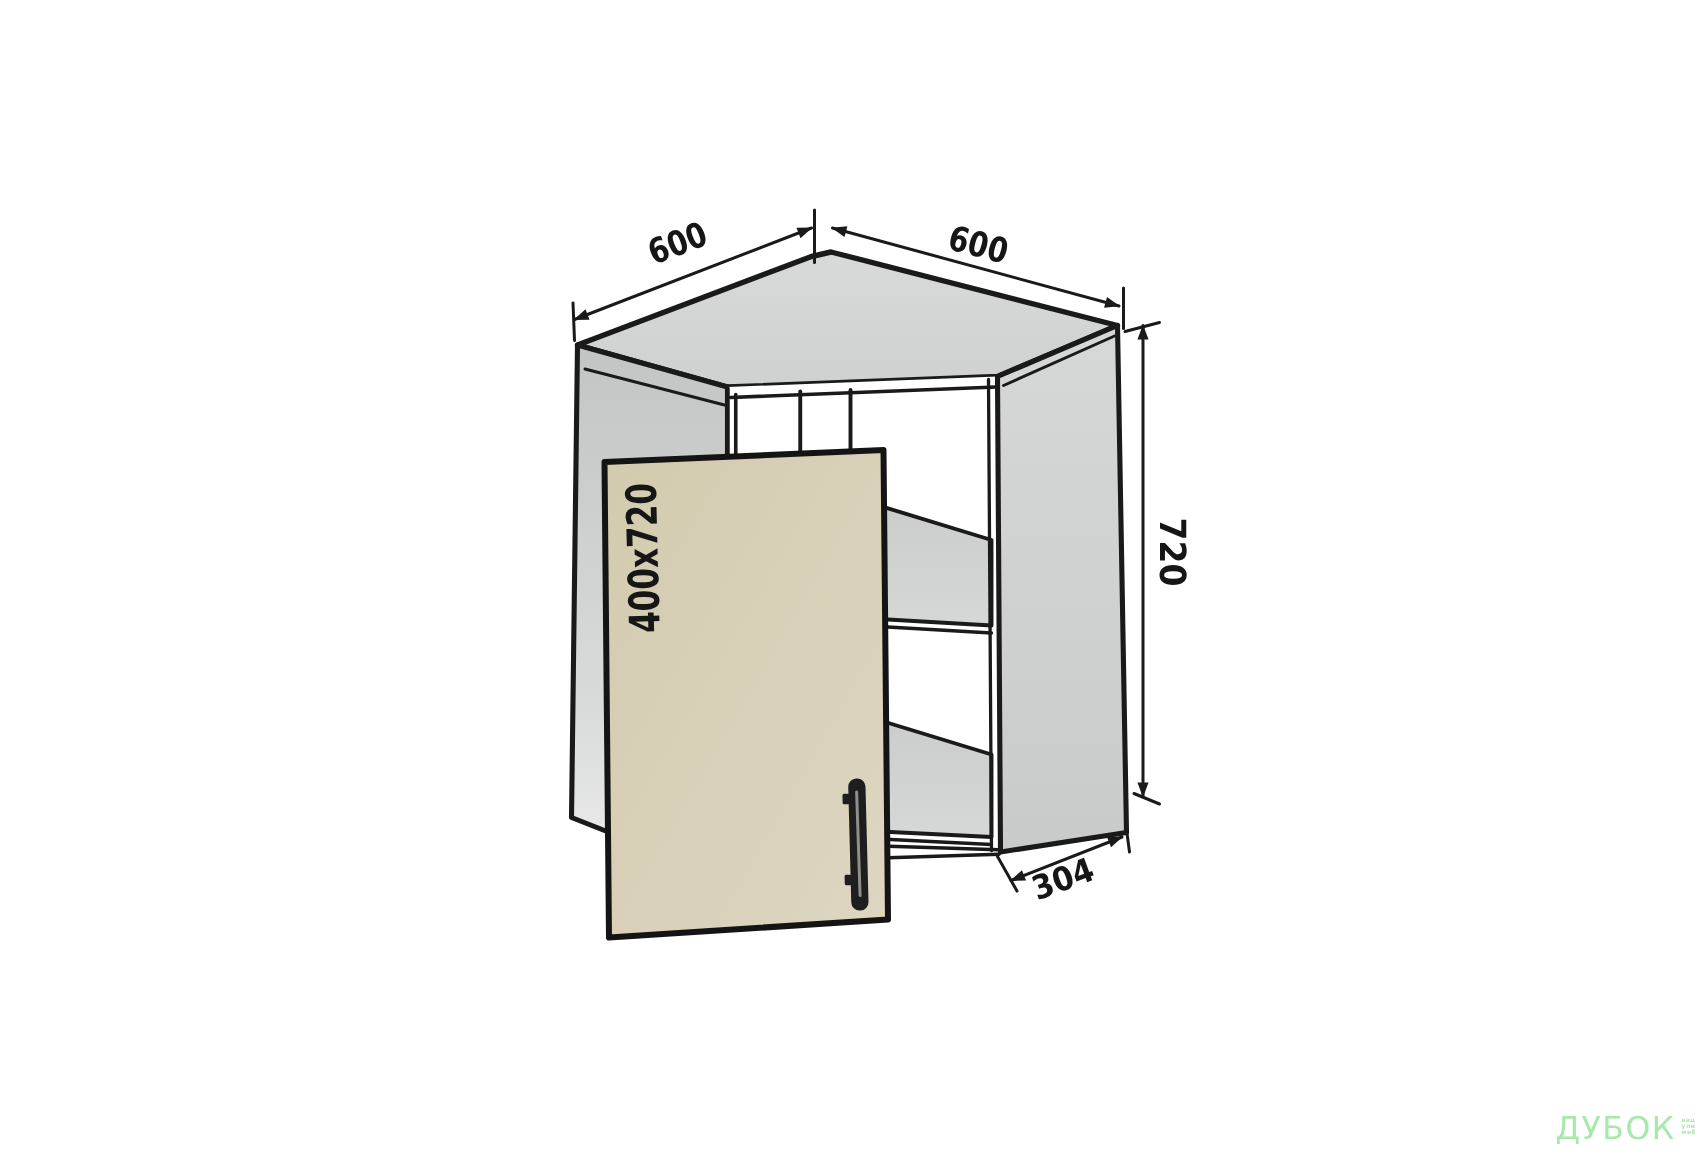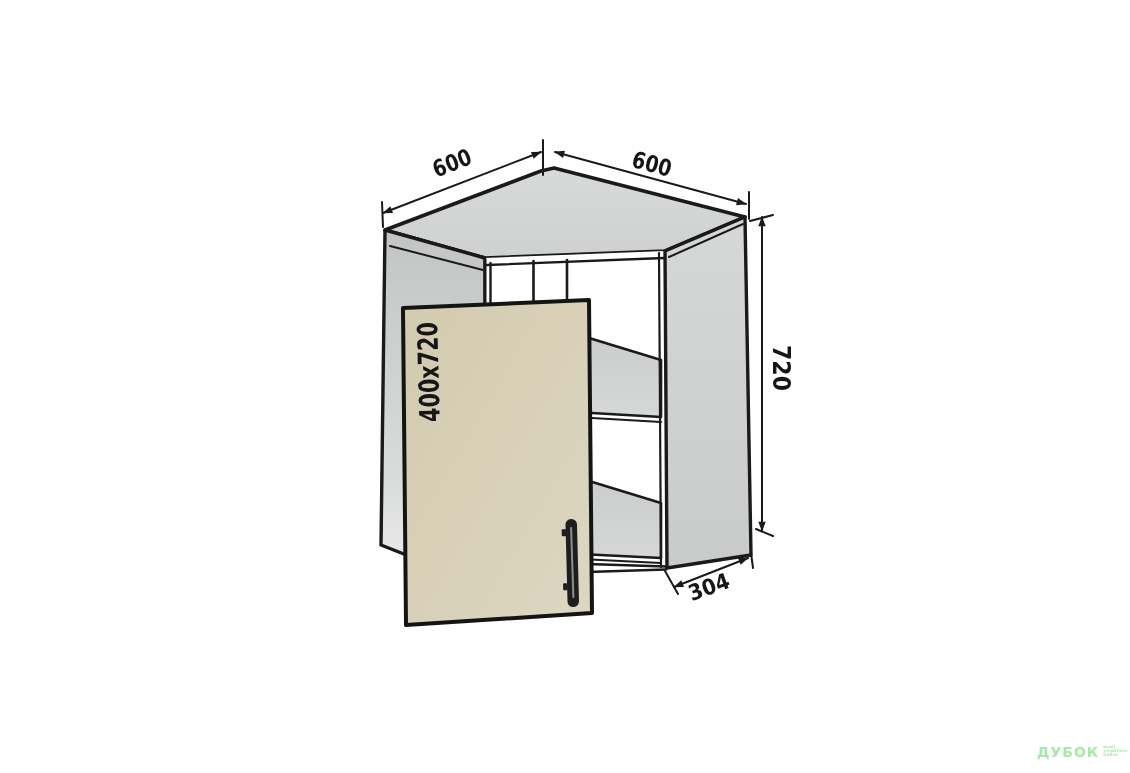--- a/index.html
+++ b/index.html
@@ -19,22 +19,22 @@
   .watermark{
     position:absolute;
     left:1037px;top:744px;
     display:flex;
     align-items:flex-start;
     gap:4px;
     color:#a8e8aa;
     user-select:none;
   }
   .watermark .brand{
-    font-size:14px;
-    font-weight:700;
+    font-size:21px;
+    font-weight:400;
     letter-spacing:1px;
     line-height:16px;
   }
   .watermark .tagline{
     display:flex;flex-direction:column;
     font-size:4px;
     line-height:4px;
     font-weight:700;
     letter-spacing:0.3px;
     padding-top:1px;

